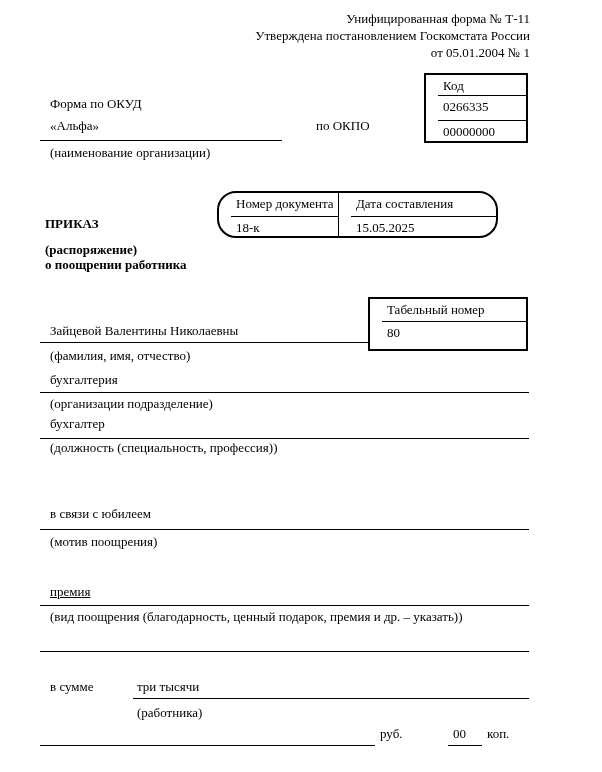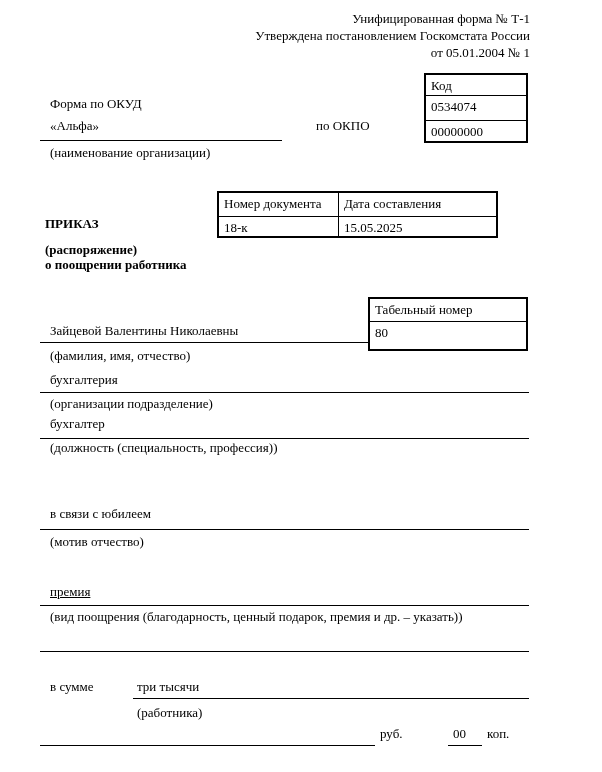--- a/index.html
+++ b/index.html
@@ -38,43 +38,45 @@
     border: 2px solid #000;
     background: #fff;
   }
   .cell {
     box-sizing: border-box;
     padding: 3px 2px 0 5px;
     font-size: 13px;
     line-height: 15px;
     white-space: nowrap;
     overflow: hidden;
+    margin-left: 12px;
   }
   .divider-t { border-top: 1px solid #000; }
   .divider-r { border-right: 1px solid #000; }
   .doc-grid {
     display: grid;
     grid-template-columns: 120px 1fr;
     grid-template-rows: 23px 1fr;
+    border-radius: 19px;
   }
 </style>
 </head>
 <body>
 
 <div class="page">
 
   <div class="abs hdr" style="top:10px; right:72px;">
-    <div>Унифицированная форма № Т-1</div>
+    <div>Унифицированная форма № Т-11</div>
     <div>Утверждена постановлением Госкомстата России</div>
     <div>от 05.01.2004 № 1</div>
   </div>
 
   <div class="abs box" style="left:424px; top:73px; width:104px; height:70px;">
     <div class="cell" style="height:20px;">Код</div>
-    <div class="cell divider-t" style="height:25px;">0534074</div>
+    <div class="cell divider-t" style="height:25px;">0266335</div>
     <div class="cell divider-t" style="height:21px;">00000000</div>
   </div>
 
   <div class="abs t" style="left:50px; top:96px;">Форма по ОКУД</div>
   <div class="abs t" style="left:50px; top:118px;">«Альфа»</div>
   <div class="abs t" style="left:288px; top:118px;margin-left:28px;">по ОКПО</div>
   <div class="abs line" style="left:40px; top:140px; width:242px;"></div>
   <div class="abs t" style="left:50px; top:145px;">(наименование организации)</div>
 
   <div class="abs box doc-grid" style="left:217px; top:191px; width:281px; height:47px;">
@@ -100,21 +102,21 @@
   <div class="abs t" style="left:50px; top:372px;">бухгалтерия</div>
   <div class="abs line" style="left:40px; top:392px; width:489px;"></div>
   <div class="abs t" style="left:50px; top:396px;">(организации подразделение)</div>
 
   <div class="abs t" style="left:50px; top:416px;">бухгалтер</div>
   <div class="abs line" style="left:40px; top:438px; width:489px;"></div>
   <div class="abs t" style="left:50px; top:440px;">(должность (специальность, профессия))</div>
 
   <div class="abs t" style="left:50px; top:506px;">в связи с юбилеем</div>
   <div class="abs line" style="left:40px; top:529px; width:489px;"></div>
-  <div class="abs t" style="left:50px; top:534px;">(мотив отчество)</div>
+  <div class="abs t" style="left:50px; top:534px;">(мотив поощрения)</div>
 
   <div class="abs t" style="left:50px; top:584px;text-decoration:underline;">премия</div>
   <div class="abs line" style="left:40px; top:605px; width:489px;"></div>
   <div class="abs t" style="left:50px; top:609px;">(вид поощрения (благодарность, ценный подарок, премия и др. – указать))</div>
   <div class="abs line" style="left:40px; top:651px; width:489px;"></div>
 
   <div class="abs t" style="left:50px; top:679px;">в сумме</div>
   <div class="abs t" style="left:137px; top:679px;">три тысячи</div>
   <div class="abs line" style="left:133px; top:698px; width:396px;"></div>
   <div class="abs t" style="left:137px; top:705px;">(работника)</div>

